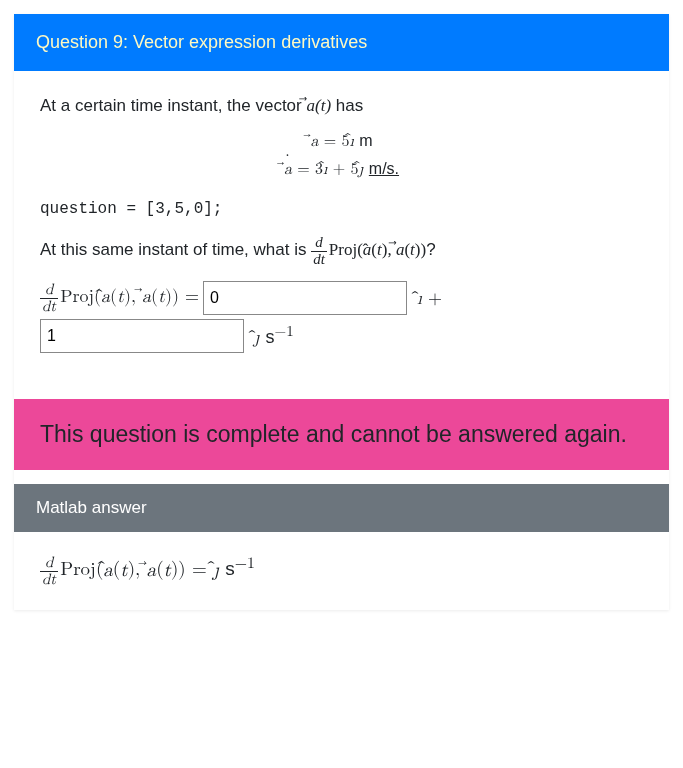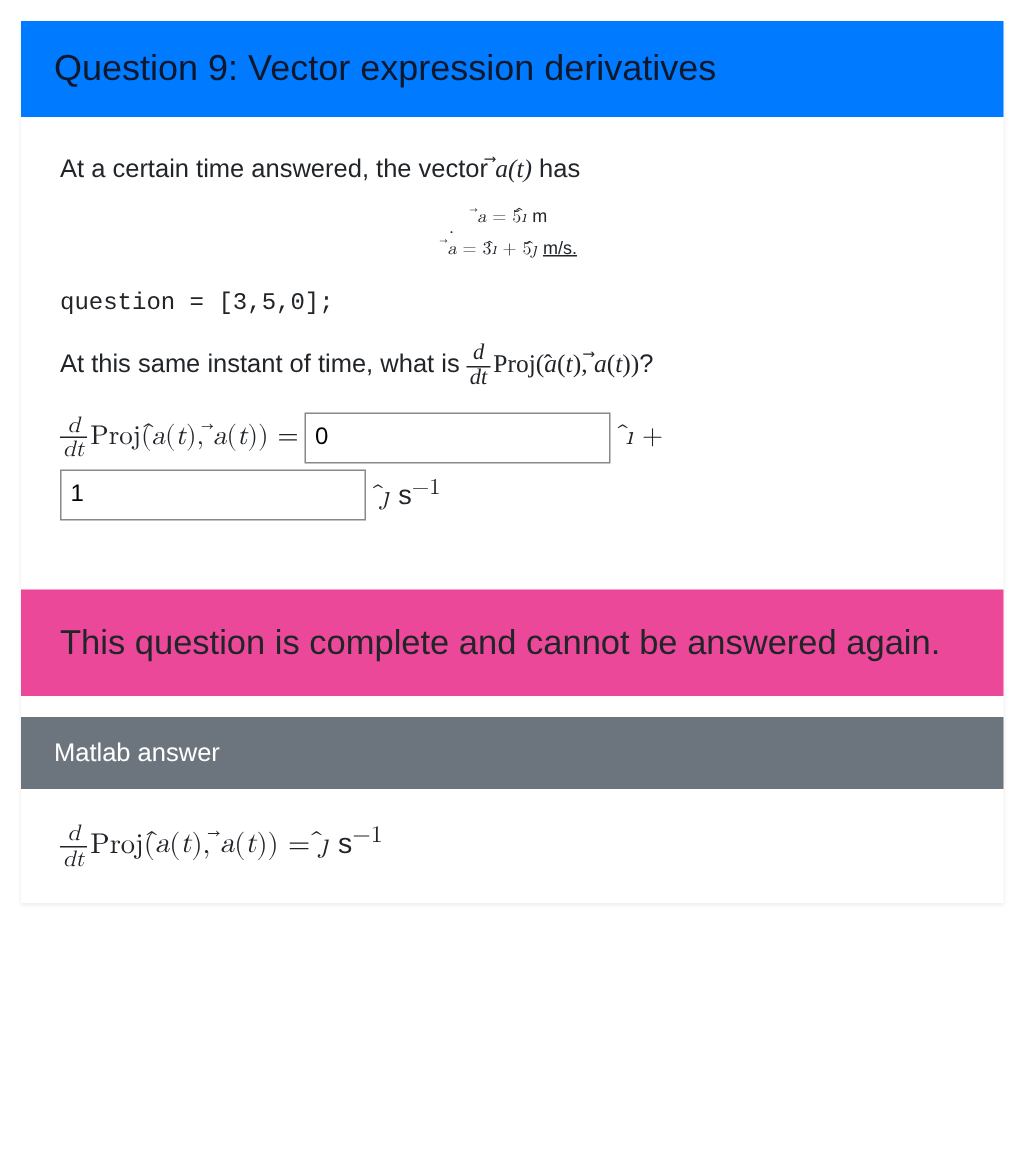--- a/index.html
+++ b/index.html
@@ -10,33 +10,33 @@
     color: #212529;
     width: 683px;
   }
   .card {
     margin: 14px;
     background: #fff;
     box-shadow: 0 1px 3px rgba(0,0,0,0.08);
   }
   .q-header {
     background: #007bff;
-    color: #0f172a;
+    color: #fef9c3;
     padding: 18px 22px;
-    font-size: 24px;
+    font-size: 18px;
   }
   .q-body {
     padding: 22px 26px 26px 26px;
     font-size: 17px;
     line-height: 1.5;
   }
   .eq-block {
     text-align: center;
     font-family: "Cambria Math", "Latin Modern Math", serif;
-    font-size: 12px;
+    font-size: 16px;
     margin: 8px 0 14px 0;
     line-height: 1.7;
   }
   .code-lines {
     font-family: "Consolas", "Courier New", monospace;
     font-size: 16px;
     line-height: 1.5;
     margin-top: 10px;
     margin-bottom: 14px;
   }
@@ -131,21 +131,21 @@
 <body>
 
 <div class="card">
   <div class="q-header">
     <span>Question 9: Vector expression derivatives</span>
   </div>
 
   <div class="q-body">
 
     <div>
-      <span>At a certain time answered, the vector </span><span class="mathit" style="font-family:'Cambria Math',serif;"><span class="vecarrow">a</span>(<span>t</span>)</span><span> has</span>
+      <span>At a certain time instant, the vector </span><span class="mathit" style="font-family:'Cambria Math',serif;"><span class="vecarrow">a</span>(<span>t</span>)</span><span> has</span>
     </div>
 
     <div class="eq-block">
       <div>
         <span class="mathit"><span class="vecarrow">a</span></span>
         <span> = </span>
         <span>5</span><span class="mathit"><span class="hat">ı</span></span>
         <span> </span><span style="font-family:Arial;">m</span>
       </div>
       <div>

